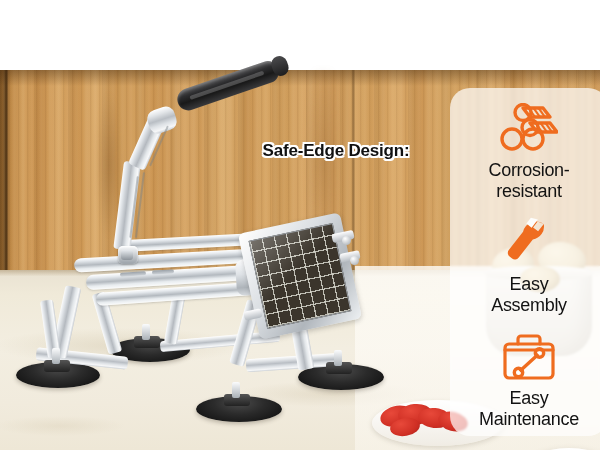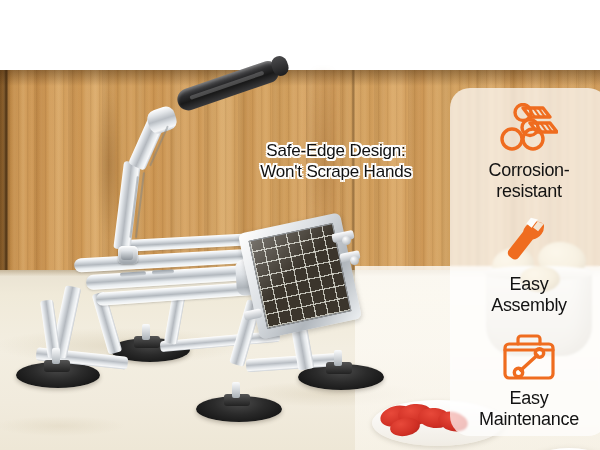--- a/index.html
+++ b/index.html
@@ -323,21 +323,21 @@
     position:absolute; z-index:30; width:9px; height:9px; border-radius:50%;
     background:radial-gradient(circle at 35% 30%, #ffffff, #9fa6ac);
   }
   .sw1 { left:342px; top:236px; }
   .sw2 { left:350px; top:256px; }
 
   
   .callout {
     position:absolute; left:236px; top:140px; width:200px;
     z-index:50; text-align:center;
-    font-size:17px; line-height:21px; font-weight:normal; color:#111111;
+    font-size:17px; line-height:21px; font-weight:bold; color:#111111;
     letter-spacing:-0.2px;
     text-shadow:
       -1.6px -1.6px 0 #ffffff, 1.6px -1.6px 0 #ffffff,
       -1.6px 1.6px 0 #ffffff, 1.6px 1.6px 0 #ffffff,
       -1.6px 0 0 #ffffff, 1.6px 0 0 #ffffff,
       0 -1.6px 0 #ffffff, 0 1.6px 0 #ffffff;
   }
 
   
   .feature-panel {
@@ -454,21 +454,20 @@
     <div class="pivot"></div>
     <div class="pivot-nut"></div>
 
     <div class="grip"></div>
     <div class="grip-hl"></div>
     <div class="grip-cap"></div>
   </div>
 
   <div class="callout">
     <div>Safe-Edge Design:</div>
-    <div>Won't Scrape Hands</div>
   </div>
 
   <div class="feature-panel">
 
     <div class="feature f1">
       <div class="feature-icon">
         <svg width="58" height="52" viewBox="0 0 58 52" aria-hidden="true">
           <g fill="none" stroke="#ef6c1f" stroke-width="3.4" stroke-linejoin="round">
             <path d="M23 5 L43 5 L50 14 L30 14 Z"></path>
             <circle cx="23" cy="9.5" r="8"></circle>

